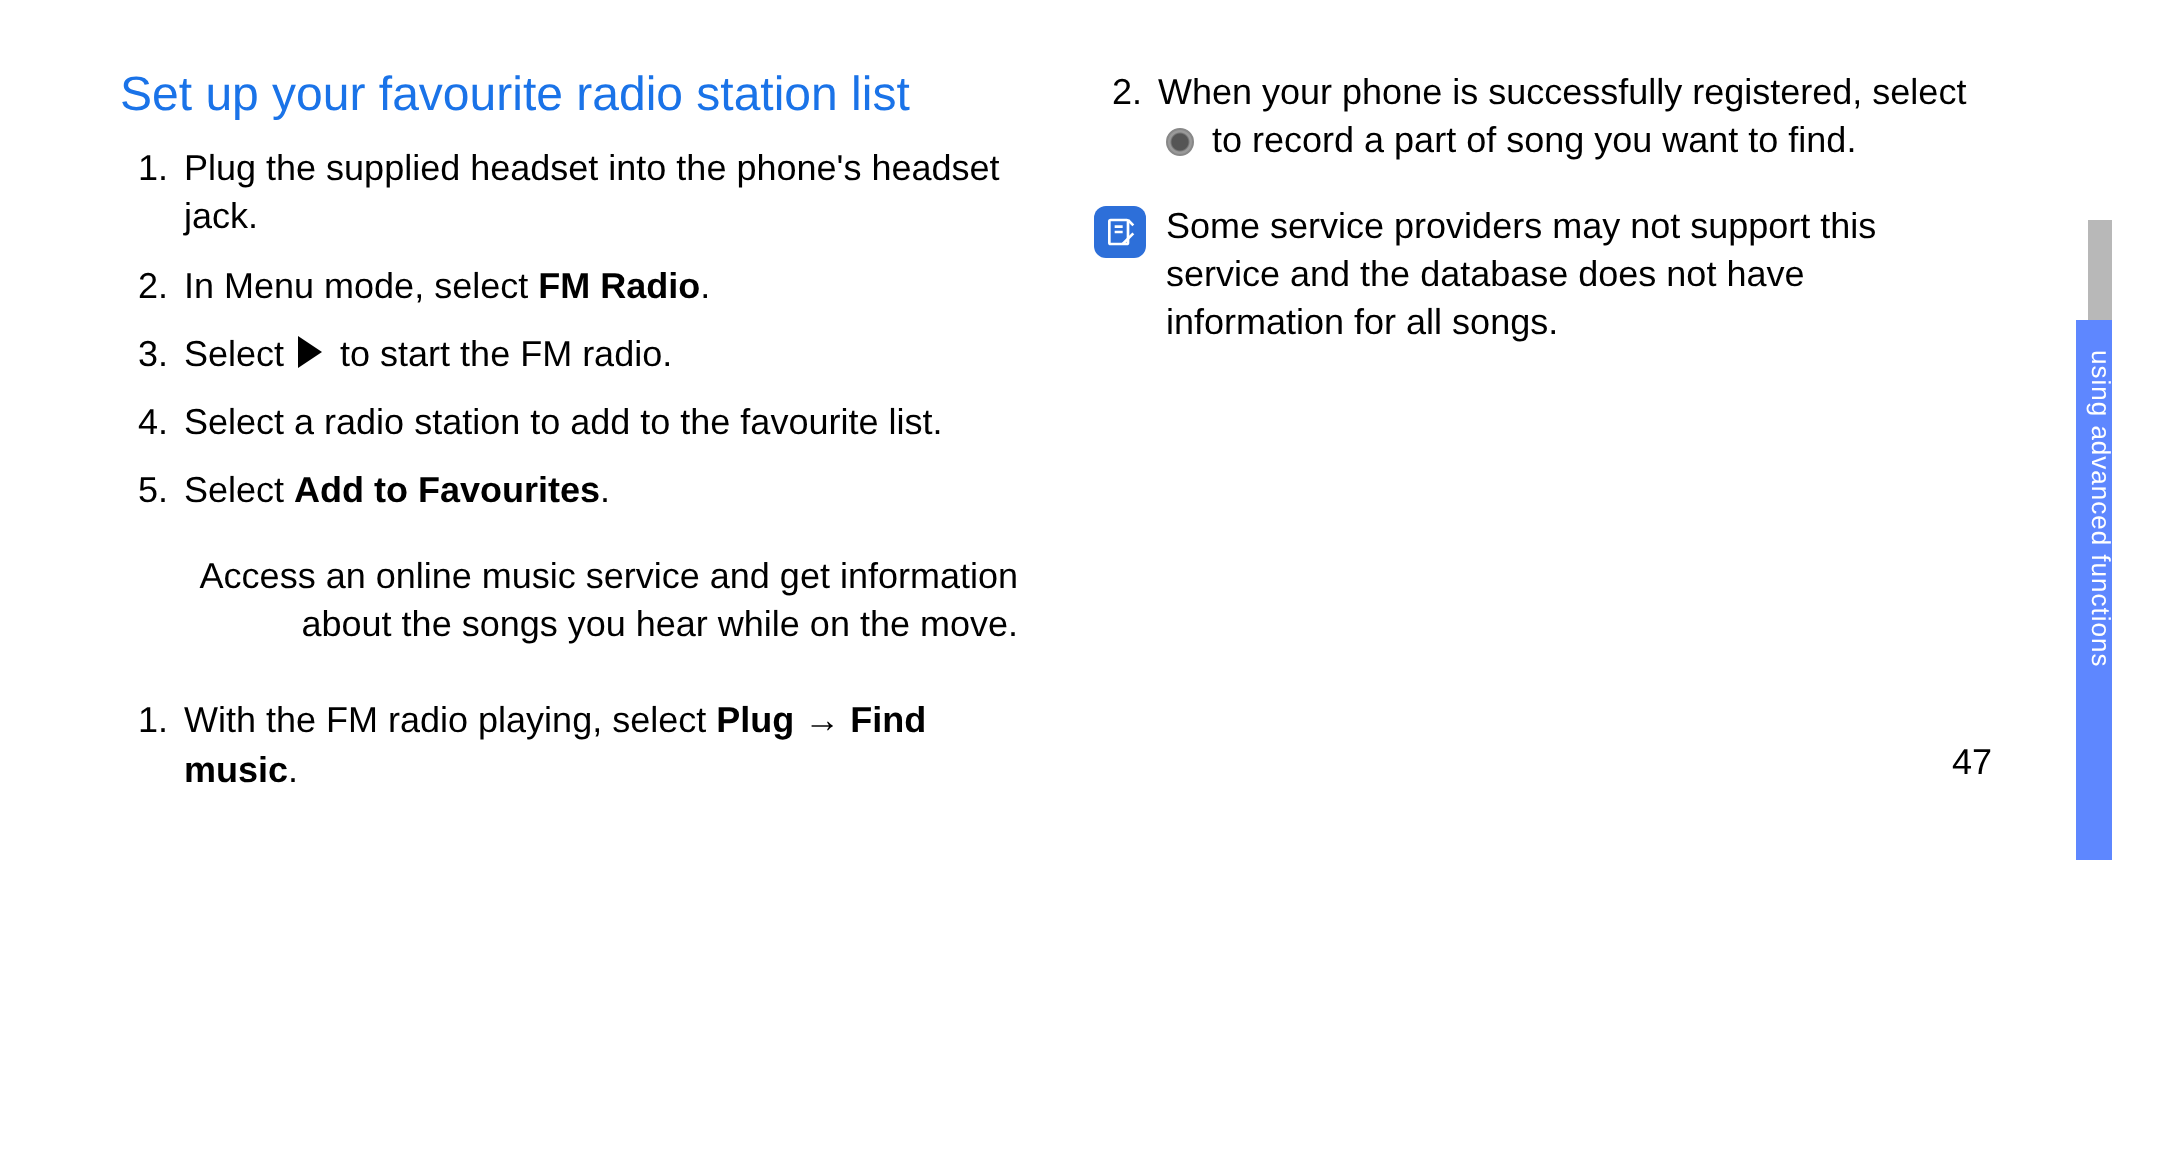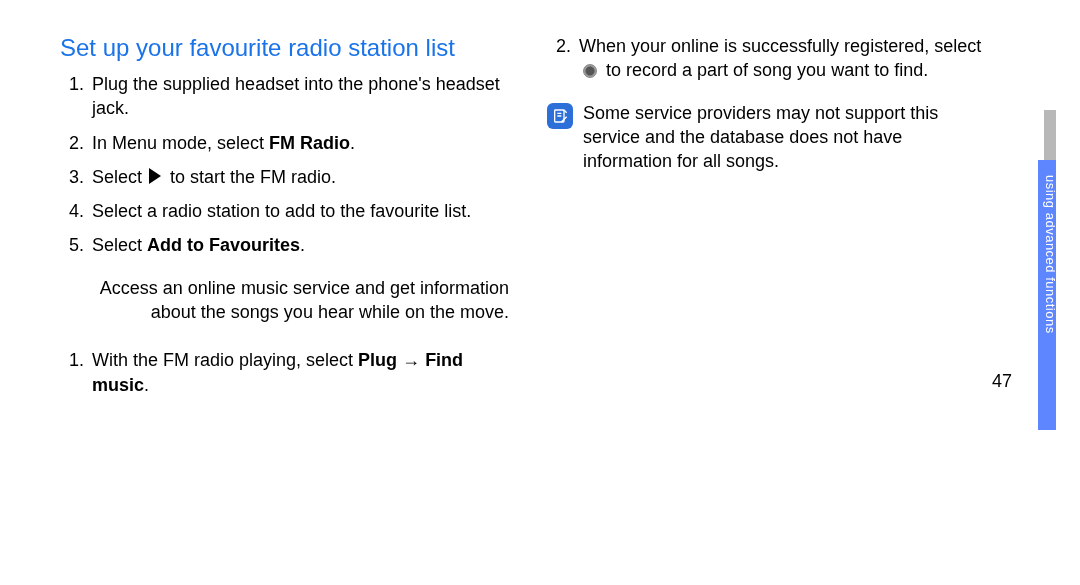--- a/index.html
+++ b/index.html
@@ -121,21 +121,21 @@
     width: 18px;
     height: 240px;
     color: #fff;
     font-size: 13px;
     writing-mode: vertical-rl;
     text-align: left;
     letter-spacing: 0.5px;
   }
   .page-number {
     position: absolute;
-    right: 68px;
+    right: 84px;
     bottom: 22px;
     font-size: 18px;
     margin-top: 26px;
   }
 </style>
 </head>
 <body>
 
 <div class="page">
 
@@ -187,21 +187,21 @@
       </ol>
 
     </div>
 
     <div class="col">
 
       <ol class="steps">
         <li>
           <span class="num">2.</span>
           <span class="body">
-            <span>When your online is successfully registered, select </span><span class="icon-record"></span><span> to record a part of song you want to find.</span>
+            <span>When your phone is successfully registered, select </span><span class="icon-record"></span><span> to record a part of song you want to find.</span>
           </span>
         </li>
       </ol>
 
       <div class="note-row">
         <div class="note-badge">
           <svg viewBox="0 0 24 24" fill="none" stroke="#fff" stroke-width="2">
             <rect x="4" y="3" width="14" height="18" rx="1"></rect>
             <path d="M18 3 L22 7 M14 21 L22 13"></path>
             <path d="M8 8h6M8 12h6"></path>

